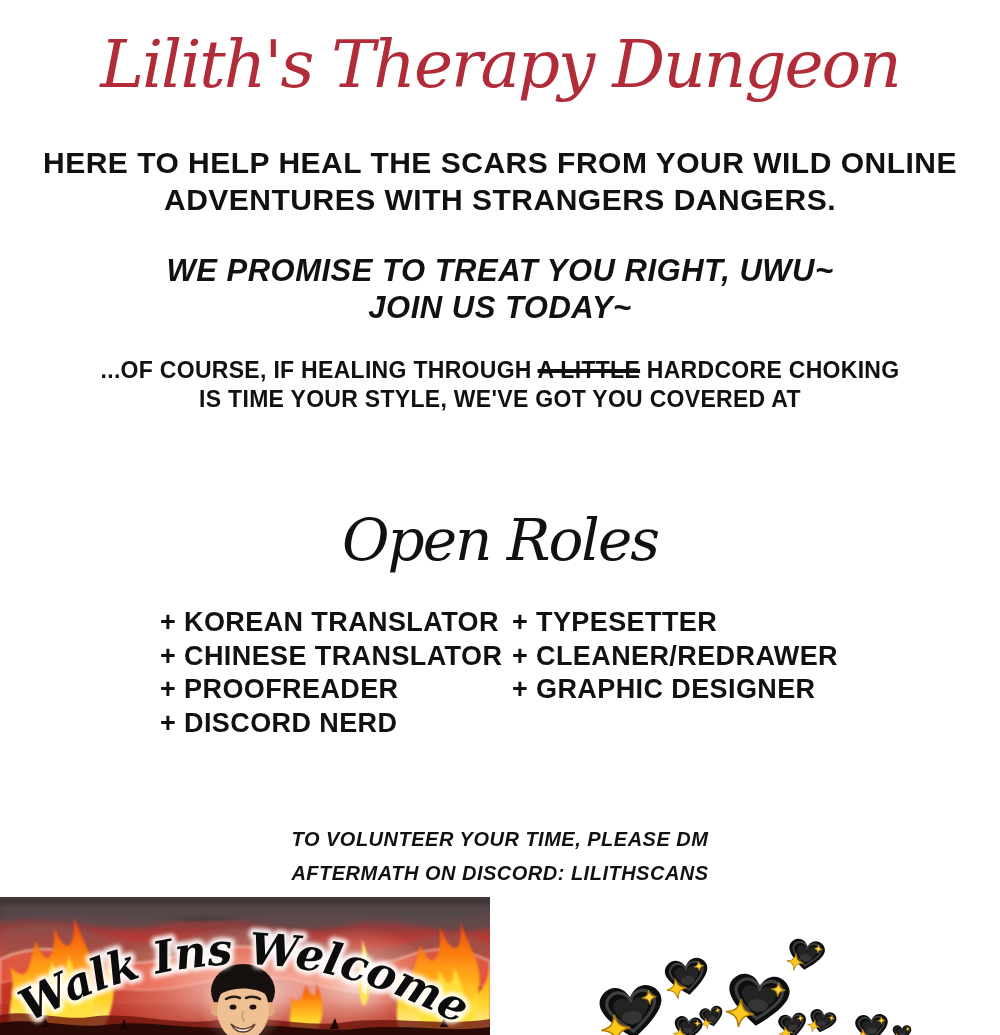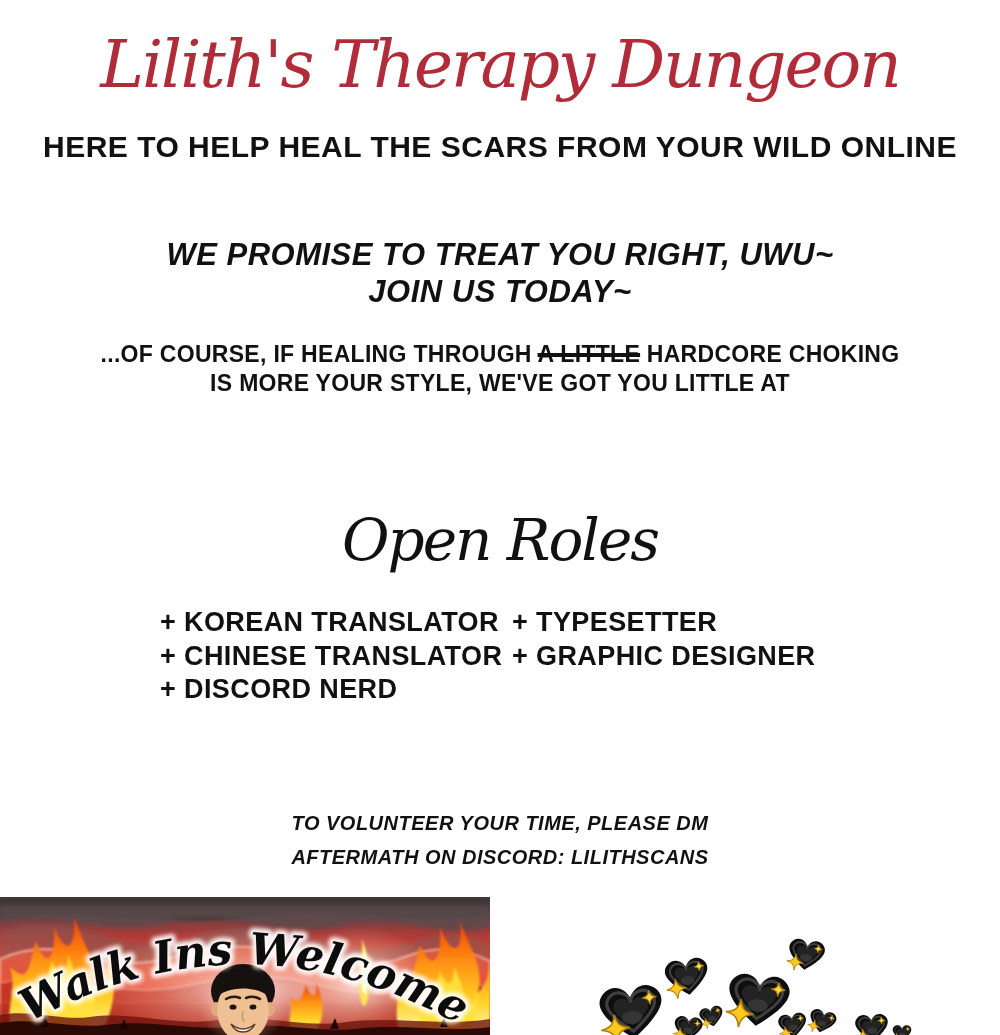--- a/index.html
+++ b/index.html
@@ -1,21 +1,21 @@
 <!DOCTYPE html>
 <html><head>
 <meta charset="utf-8">
 <style>
   html,body{margin:0;padding:0;background:#ffffff;}
   .page{
     position:relative;width:1000px;height:1035px;margin:0 auto;
     background:#ffffff;overflow:hidden;
     font-family:"Liberation Sans",sans-serif;color:#111111;
   }
-  .center{left:0;width:1000px;text-align:center;}
+  .center{left:0;width:1000px;text-align:center;margin-top:16px;}
   
   .script{
     font-family:"DejaVu Serif",serif;font-style:italic;font-weight:400;
     letter-spacing:-2px;
   }
   .title{
     position:absolute;top:10px;margin:0;
     font-size:66px;line-height:110px;color:#b12c38;
   }
   .tagline{
@@ -55,41 +55,44 @@
 </style>
 </head>
 <body>
 
 <div class="page">
 
   <h1 class="title script center">Lilith's Therapy Dungeon</h1>
 
   <div class="tagline center">
     <div>HERE TO HELP HEAL THE SCARS FROM YOUR WILD ONLINE</div>
+    <div>ADVENTURES WITH STRANGERS DANGERS.</div>
   </div>
 
   <div class="pitch center">
     <div>WE PROMISE TO TREAT YOU RIGHT, UWU~</div>
     <div>JOIN US TODAY~</div>
   </div>
 
   <div class="disclaimer center">
     <div><span>...OF COURSE, IF HEALING THROUGH </span><s>A LITTLE</s><span> HARDCORE CHOKING</span></div>
-    <div>IS MORE YOUR STYLE, WE'VE GOT YOU LITTLE AT</div>
+    <div>IS TIME YOUR STYLE, WE'VE GOT YOU COVERED AT</div>
   </div>
 
   <h2 class="roles-heading script center">Open Roles</h2>
 
   <div class="roles-col roles-left">
     <div>+ KOREAN TRANSLATOR</div>
     <div>+ CHINESE TRANSLATOR</div>
+    <div>+ PROOFREADER</div>
     <div>+ DISCORD NERD</div>
   </div>
   <div class="roles-col roles-right">
     <div>+ TYPESETTER</div>
+    <div>+ CLEANER/REDRAWER</div>
     <div>+ GRAPHIC DESIGNER</div>
   </div>
 
   <div class="volunteer center">
     <div>TO VOLUNTEER YOUR TIME, PLEASE DM</div>
     <div>AFTERMATH ON DISCORD: LILITHSCANS</div>
   </div>
 
   <div class="banner">
     <svg viewBox="0 0 490 138" width="490" height="138" xmlns="http://www.w3.org/2000/svg" xmlns:xlink="http://www.w3.org/1999/xlink">

